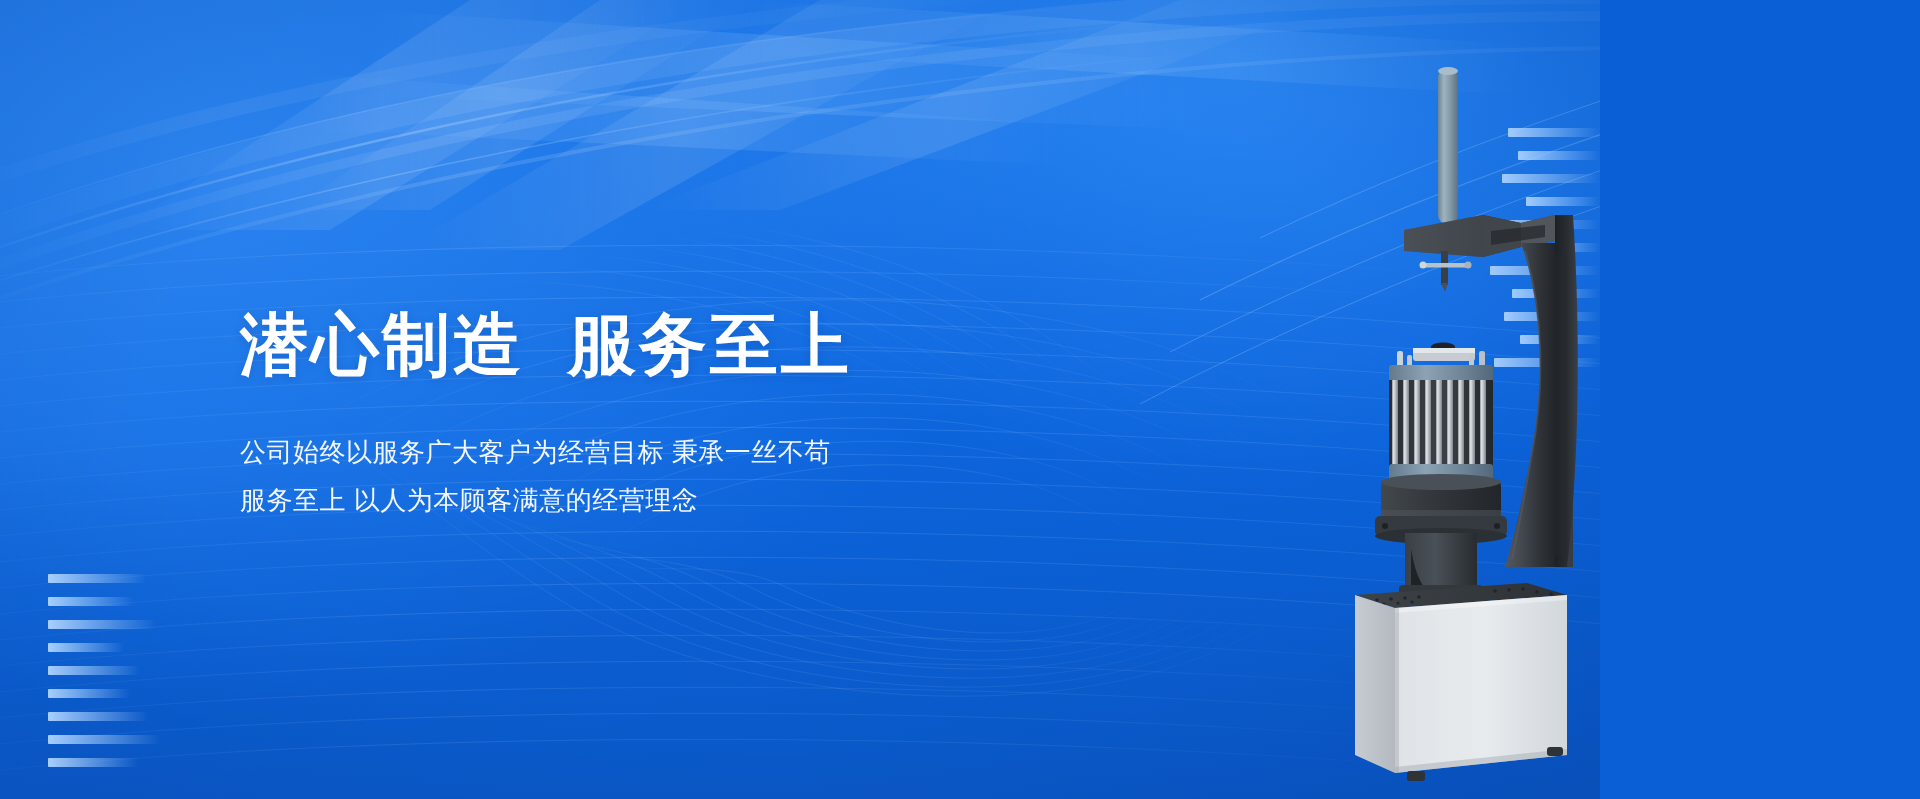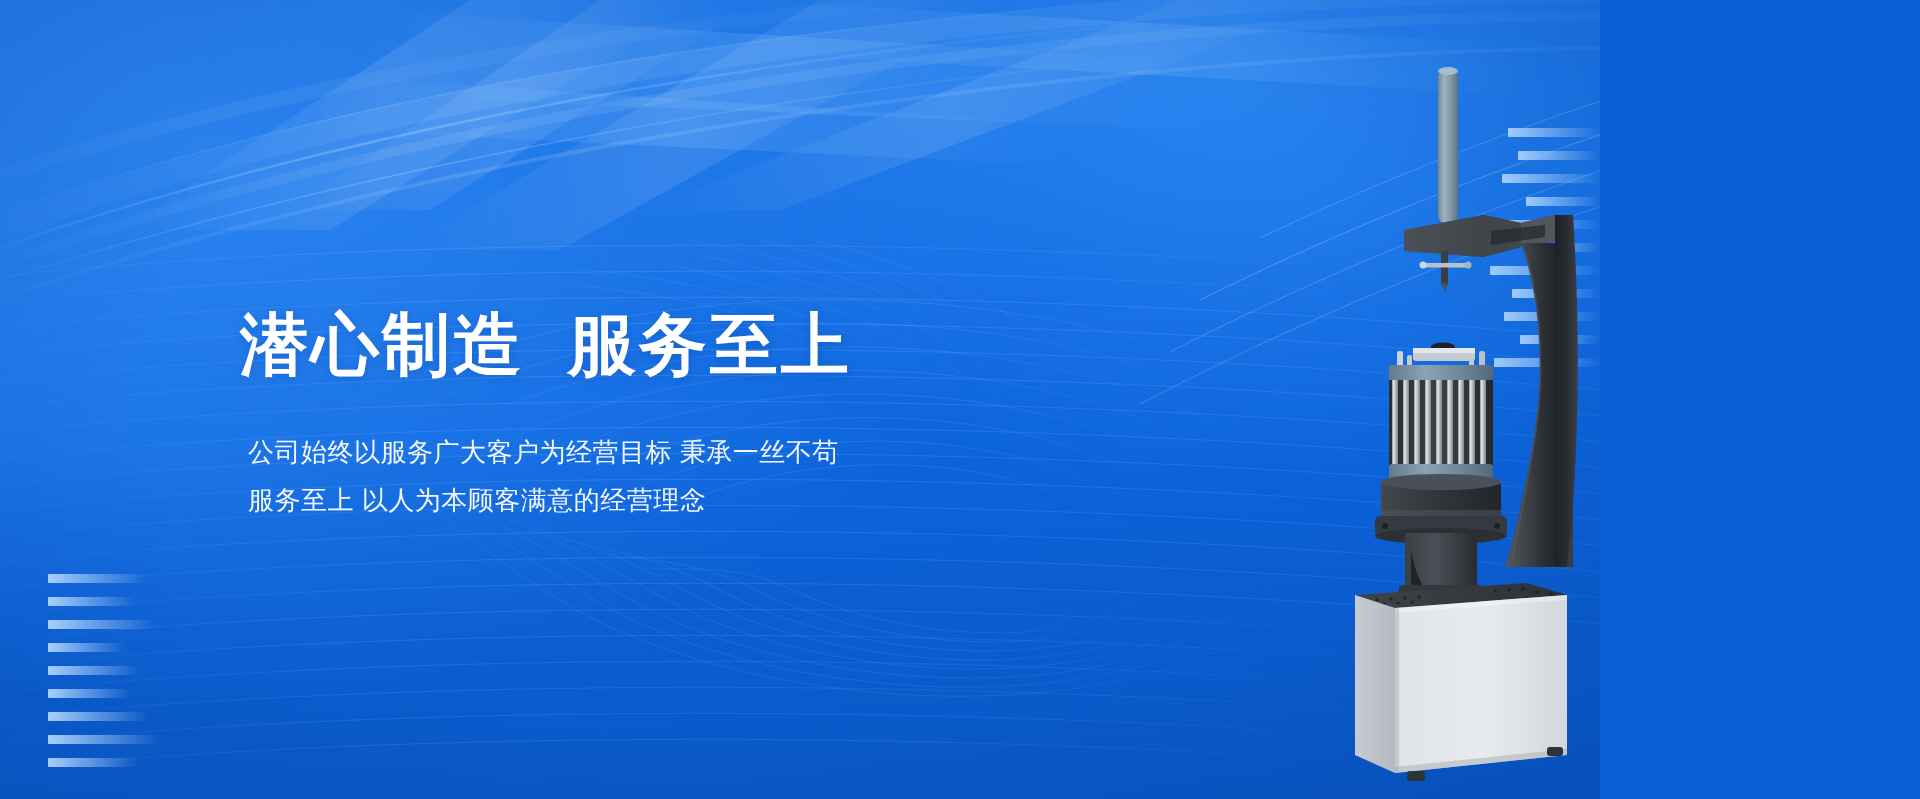--- a/index.html
+++ b/index.html
@@ -82,21 +82,21 @@
   }
   .subcopy {
     margin: 0;
     padding-top: 46px;
     color: #f2f7ff;
     font-size: 26px;
     font-weight: 400;
     line-height: 1.85;
     letter-spacing: .5px;
   }
-  .subcopy-line { display: block; margin-left: 8px; }
+  .subcopy-line { display: block; }
 
   
   .machine {
     position: absolute;
     left: 1355px;
     top: 55px;
     width: 320px;
     height: 745px;
   }
   .machine svg { display: block; width: 100%; height: 100%; }

